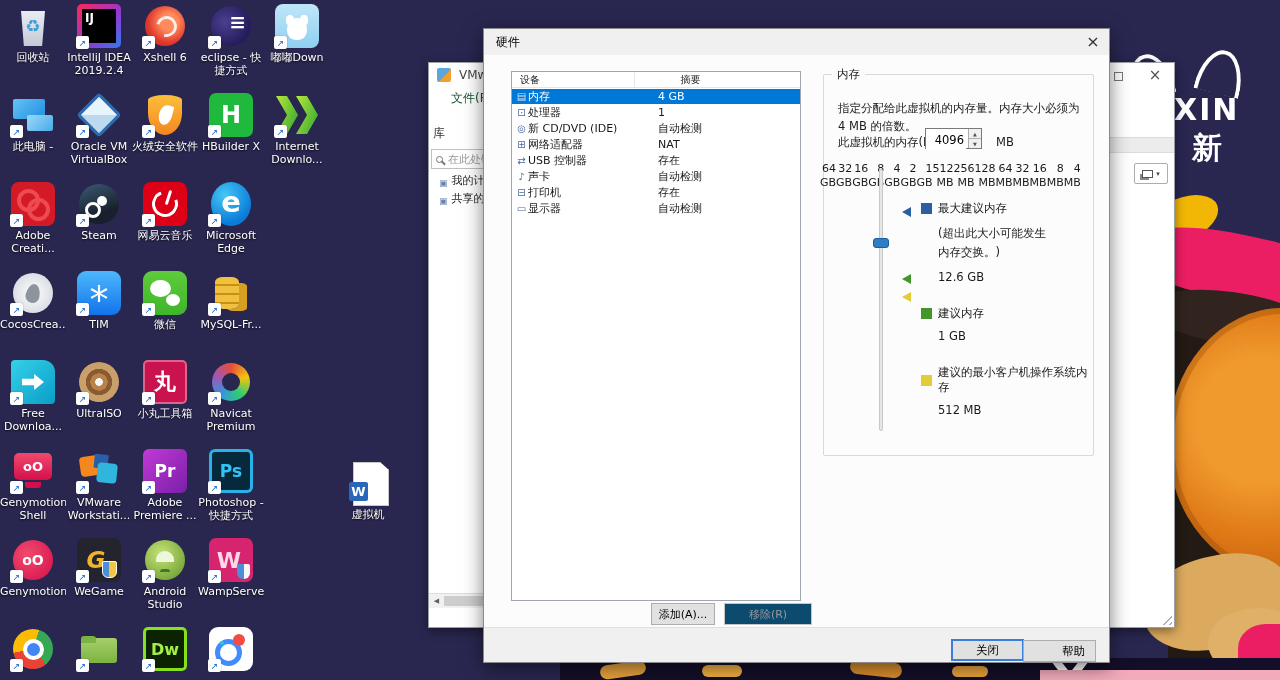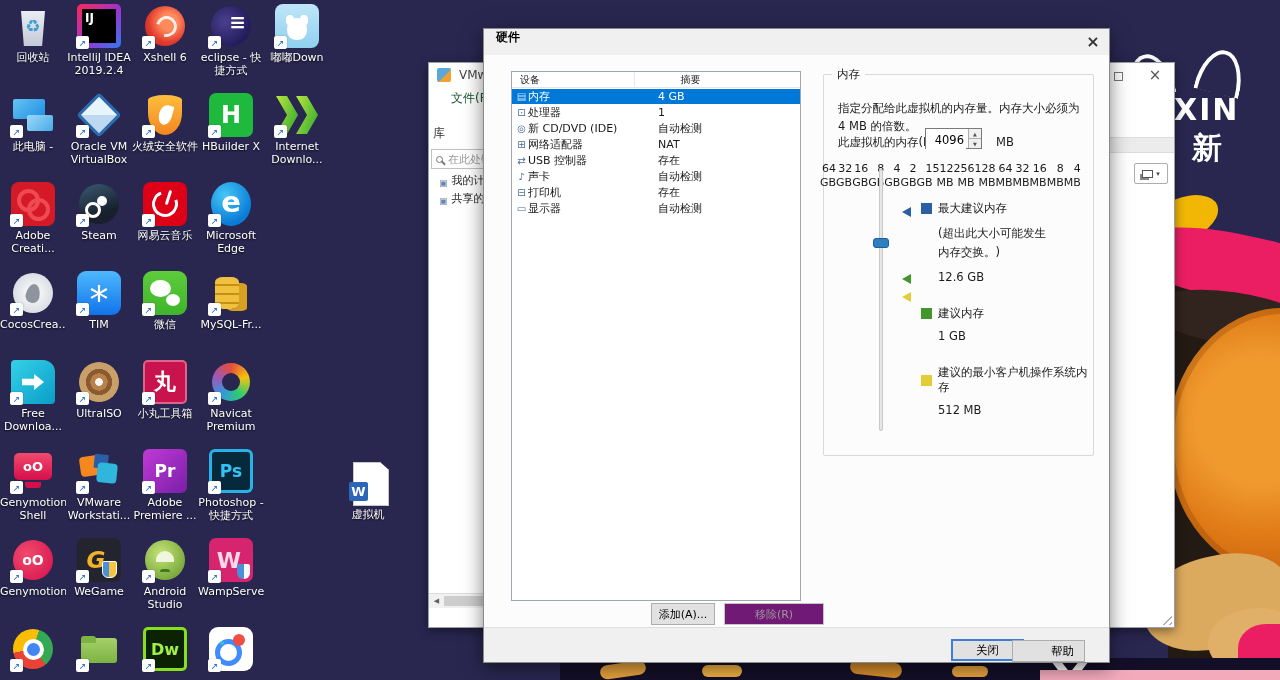--- a/index.html
+++ b/index.html
@@ -135,21 +135,21 @@
   .vm-hscroll { position:absolute; left:0; top:530px; width:170px; height:15px; background:#f1f1f1; border-top:1px solid #dcdcdc; display:flex; }
   .vm-hscroll .sb-btn { width:15px; height:14px; display:flex; align-items:center; justify-content:center; font-size:7px; color:#606060; cursor:pointer; }
   .vm-hscroll .sb-thumb { width:60px; height:10px; margin-top:2px; background:#cdcdcd; border-radius:1px; cursor:pointer; }
   .vm-screensbtn { position:absolute; left:705px; top:100px; width:34px; height:21px; background:#fff; border:1px solid #adadad; border-radius:2px; display:flex; align-items:center; justify-content:center; gap:3px; cursor:pointer; }
   .mini-mon { width:11px; height:8px; border:1px solid #555; background:#fff; box-shadow:-3px 3px 0 -1px #888; }
   .vm-screensbtn .caret { font-size:7px; color:#444; }
   .vm-grip { position:absolute; right:2px; bottom:2px; width:13px; height:13px; background:repeating-linear-gradient(135deg,#b0b0b0 0 1px,transparent 1px 4px); clip-path:polygon(100% 0,100% 100%,0 100%); }
 
   
   #dialog { position:absolute; left:483px; top:28px; width:627px; height:635px; background:#fcfcfc; border:1px solid #8a8a8a; box-shadow:0 5px 18px rgba(0,0,0,.5); z-index:4; }
-  .dlg-titlebar { height:26px; background:#f0f0f0; display:flex; align-items:flex-start;font-weight:bold; }
+  .dlg-titlebar { height:26px; background:#f0f0f0; display:flex; align-items:center; }
   .dlg-title { font-size:12px; color:#000; margin-left:12px; }
   .dlg-close { position:absolute; right:6px; top:3px; width:20px; height:20px; font-size:16px; color:#333; text-align:center; line-height:20px; cursor:pointer; }
   .dev-list { position:absolute; left:27px; top:42px; width:290px; height:530px; background:#fff; border:1px solid #a0a6ad; overflow:hidden; }
   .dev-header { height:16px; display:flex; border-bottom:1px solid #e5e5e5; font-size:10px; color:#222; }
   .dev-header .h1 { width:145px; padding-left:8px; border-right:1px solid #e8e8e8; line-height:16px; }
   .dev-header .h2 { width:145px; padding-left:2px; line-height:16px;margin-left:44px; }
   .dev-row { height:15px; display:flex; align-items:center; font-size:11px; color:#1a1a1a; cursor:pointer; margin-top:1px; }
   .dev-ico { width:13px; margin-left:3px; font-size:10px; color:#4a6b9a; text-align:center; flex:none; }
   .dev-name { width:126px; white-space:nowrap; overflow:hidden; }
   .dev-sum { width:145px; padding-left:4px; white-space:nowrap; }
@@ -158,21 +158,21 @@
   .dev-ico.memory-icon::before { content:"▤"; }
   .dev-ico.processor-icon::before { content:"⊡"; }
   .dev-ico.cd-icon::before { content:"◎"; }
   .dev-ico.network-icon::before { content:"⊞"; }
   .dev-ico.usb-icon::before { content:"⇄"; }
   .dev-ico.sound-icon::before { content:"♪"; }
   .dev-ico.printer-icon::before { content:"⊟"; }
   .dev-ico.display-icon::before { content:"▭"; }
   .dlg-btn { position:absolute; height:22px; font-size:11px; color:#000; background:#e1e1e1; border:1px solid #adadad; cursor:pointer; font-family:inherit; }
   #btn-add { left:167px; top:574px; width:64px; }
-  #btn-remove { left:240px; top:574px; width:100px; background:#701a75; border-color:#c6c6c6; color:#9a9a9a; }
+  #btn-remove { left:240px; top:574px; width:88px; background:#0c4a6e; border-color:#c6c6c6; color:#9a9a9a; }
   .mem-group { position:absolute; left:339px; top:45px; width:271px; height:382px; border:1px solid #d9d9d9; border-radius:2px; }
   .mem-legend-title { position:absolute; left:8px; top:-8px; background:#fcfcfc; padding:0 5px; font-size:11.5px; color:#222; }
   .mem-desc { position:absolute; left:14px; top:24px; width:250px; font-size:11.5px; line-height:18px; color:#1a1a1a; }
   .mem-field-label { position:absolute; left:14px; top:60px; font-size:11.5px; color:#1a1a1a; }
   .mem-input-wrap { position:absolute; left:101px; top:53px; width:57px; height:21px; border:1px solid #7a7a7a; background:#fff; }
   .mem-input-wrap input { width:40px; height:19px; border:none; outline:none; text-align:right; font-size:11.5px; font-family:inherit; padding-right:2px; }
   .spin { position:absolute; right:0; top:0; width:13px; height:19px; border-left:1px solid #adadad; display:flex; flex-direction:column; }
   .spin span { flex:1; font-size:5px; color:#555; background:#f0f0f0; display:flex; align-items:center; justify-content:center; cursor:pointer; }
   .spin span:first-child { border-bottom:1px solid #adadad; }
   .mem-unit { position:absolute; left:172px; top:60px; font-size:11.5px; color:#1a1a1a; }
@@ -186,21 +186,21 @@
   .mk-min { top:263px; border-right-color:#e3cc35; }
   .legend { position:absolute; left:437px; top:172px; width:175px; }
   .lg-item { margin-bottom:22px; }
   .lg-title-row { display:flex; align-items:center; }
   .lg-sq { width:11px; height:11px; margin-right:6px; flex:none; }
   .lg-title { font-size:11.5px; color:#1a1a1a; line-height:15px; }
   .lg-note { margin:8px 0 0 17px; width:118px; font-size:11.5px; line-height:19px; color:#1a1a1a; }
   .lg-value { margin:8px 0 0 17px; font-size:11.5px; color:#1a1a1a; }
   .dlg-footer { position:absolute; left:0; bottom:0; width:100%; height:35px; background:#f0f0f0; border-top:1px solid #dfdfdf; }
   #btn-close { position:absolute; left:467px; top:11px; width:73px; height:22px; font-size:11.5px; background:#e1e1e1; border:2px solid #3a7edc; cursor:pointer; font-family:inherit; }
-  #btn-help { position:absolute; left:528px; top:12px; width:73px; height:22px; font-size:11.5px; background:#e1e1e1; border:1px solid #adadad; cursor:pointer; font-family:inherit;padding-left:28px; }
+  #btn-help { position:absolute; left:539px; top:12px; width:73px; height:22px; font-size:11.5px; background:#e1e1e1; border:1px solid #adadad; cursor:pointer; font-family:inherit;padding-left:28px; }
 </style>
 </head>
 <body>
 
 <div id="wallpaper">
   <div class="ear l"></div>
   <div class="ear r"></div>
   <div class="brand1">XIN</div>
   <div class="brand2">新</div>
   <div class="mural-dark"></div>

